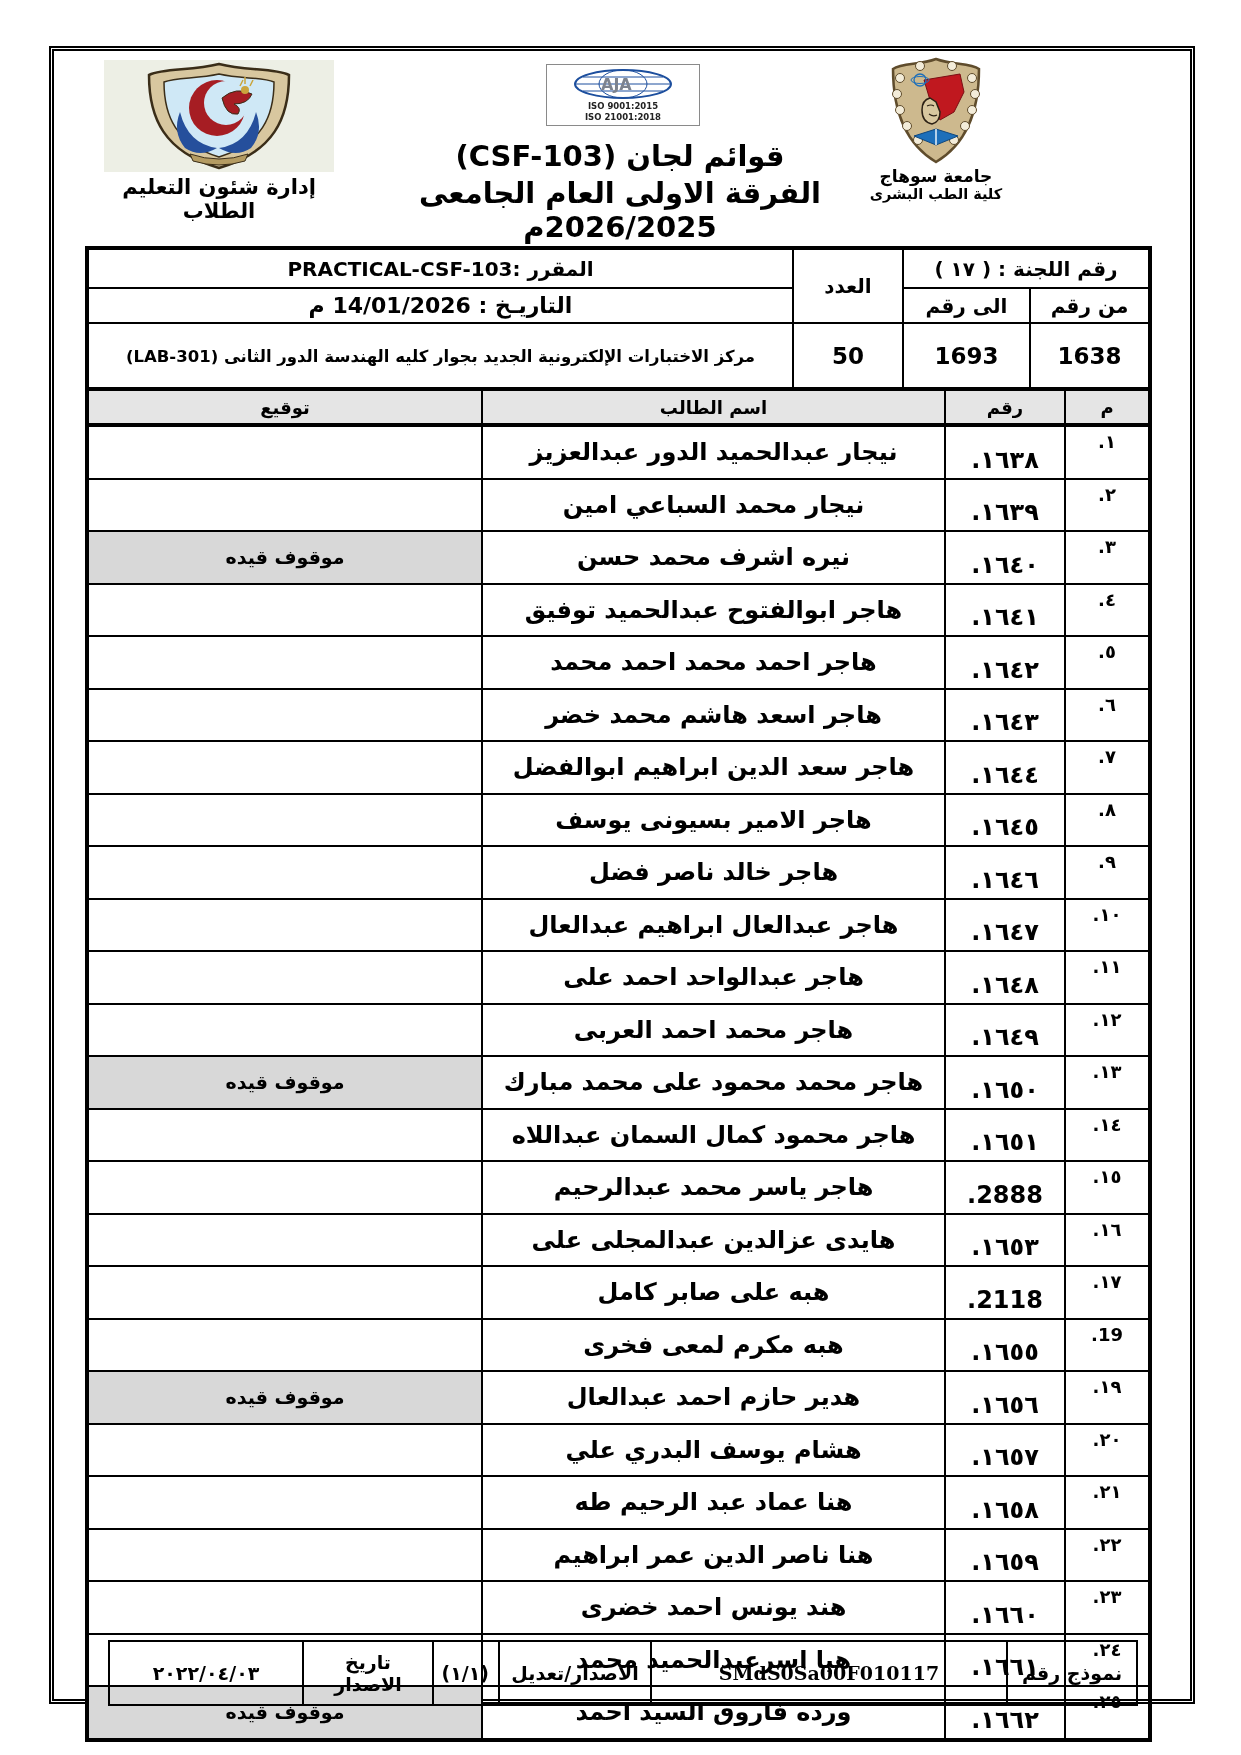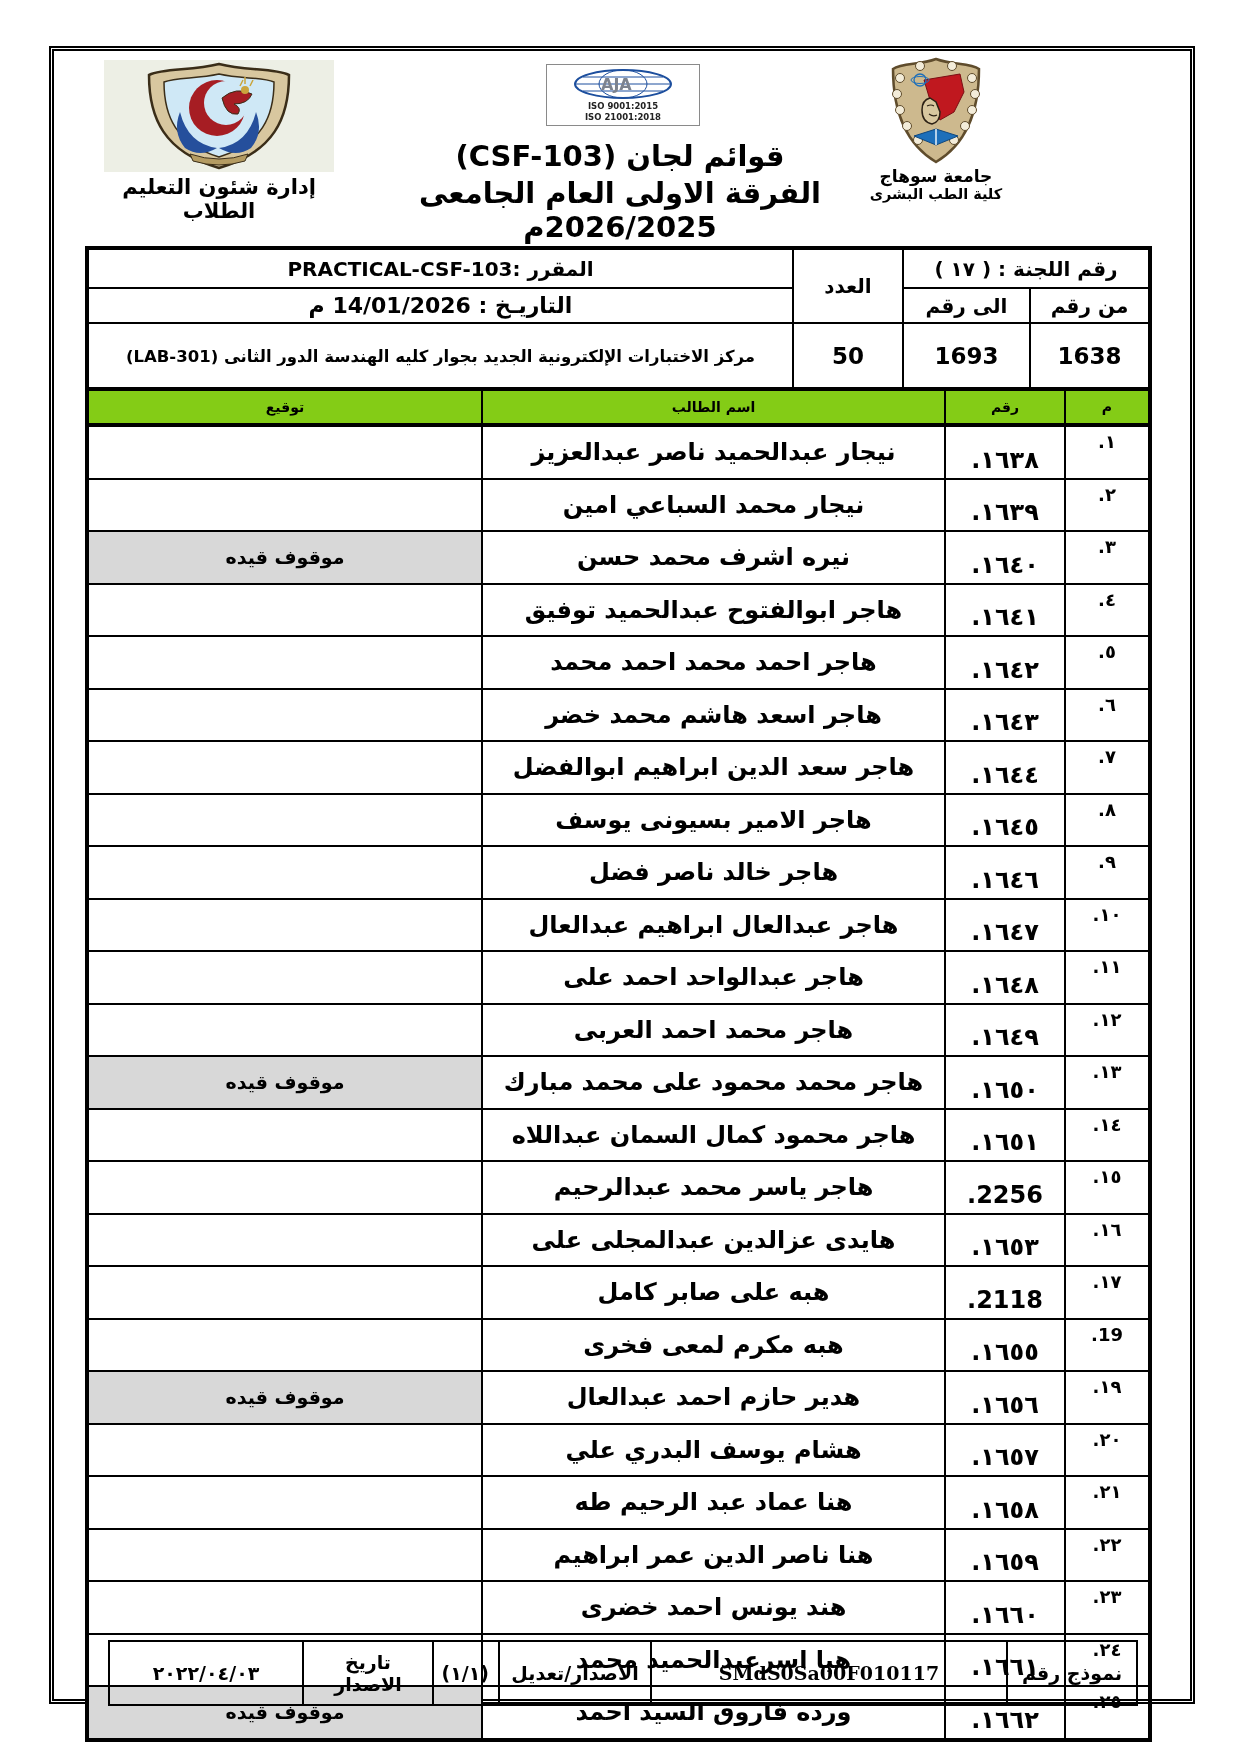--- a/index.html
+++ b/index.html
@@ -34,21 +34,21 @@
   .info-table{position:absolute;left:85px;top:246px;width:1063px;border:4px solid #000;}
   .info-table td{border:2px solid #000;text-align:center;vertical-align:middle;padding:0;
     overflow:hidden;}
   .info-committee{font-size:20px;height:37px;}
   .info-label{font-size:20px;}
   .info-num{font-size:23px;}
   .info-course{font-size:20px;height:37px;}
   .info-date{font-size:22px;height:33px;}
   .info-loc{font-size:16.5px;height:64px;}
   .main-table{position:absolute;left:85px;top:387px;width:1063px;border:4px solid #000;}
-  .main-table th{background:#84cc16;font-size:14px;height:30px;border:2px solid #000;
+  .main-table th{background:#e5e5e5;font-size:18px;height:30px;border:2px solid #000;
     border-bottom:4px solid #000;font-weight:bold;}
   .main-table td{border:2px solid #000;height:46.5px;text-align:center;padding:0;overflow:hidden;}
   td.c-serial{font-size:18px;vertical-align:top;padding-top:4px;}
   td.c-number{font-size:24px;vertical-align:bottom;padding-bottom:4px;}
   td.c-name{font-size:24px;vertical-align:middle;}
   td.c-sig{font-size:19px;vertical-align:middle;}
   td.c-sig.stopped{background:#d8d8d8;}
   .footer-table{position:absolute;left:108px;top:1640px;width:1028px;}
   .footer-table td{border:2px solid #000;height:32px;text-align:center;vertical-align:middle;
     font-size:19px;padding:9px;overflow:hidden;}
@@ -162,21 +162,21 @@
       <th>م</th>
       <th>رقم</th>
       <th>اسم الطالب</th>
       <th>توقيع</th>
     </tr>
   </thead>
   <tbody>
   <tr>
     <td class="c-serial">١.</td>
     <td class="c-number">١٦٣٨.</td>
-    <td class="c-name">نيجار عبدالحميد ناصر عبدالعزيز</td>
+    <td class="c-name">نيجار عبدالحميد الدور عبدالعزيز</td>
     <td class="c-sig"></td>
   </tr>
 
   <tr>
     <td class="c-serial">٢.</td>
     <td class="c-number">١٦٣٩.</td>
     <td class="c-name">نيجار محمد السباعي امين</td>
     <td class="c-sig"></td>
   </tr>
 
@@ -259,21 +259,21 @@
 
   <tr>
     <td class="c-serial">١٤.</td>
     <td class="c-number">١٦٥١.</td>
     <td class="c-name">هاجر محمود كمال السمان عبداللاه</td>
     <td class="c-sig"></td>
   </tr>
 
   <tr>
     <td class="c-serial">١٥.</td>
-    <td class="c-number">2256.</td>
+    <td class="c-number">2888.</td>
     <td class="c-name">هاجر ياسر محمد عبدالرحيم</td>
     <td class="c-sig"></td>
   </tr>
 
   <tr>
     <td class="c-serial">١٦.</td>
     <td class="c-number">١٦٥٣.</td>
     <td class="c-name">هايدى عزالدين عبدالمجلى على</td>
     <td class="c-sig"></td>
   </tr>

